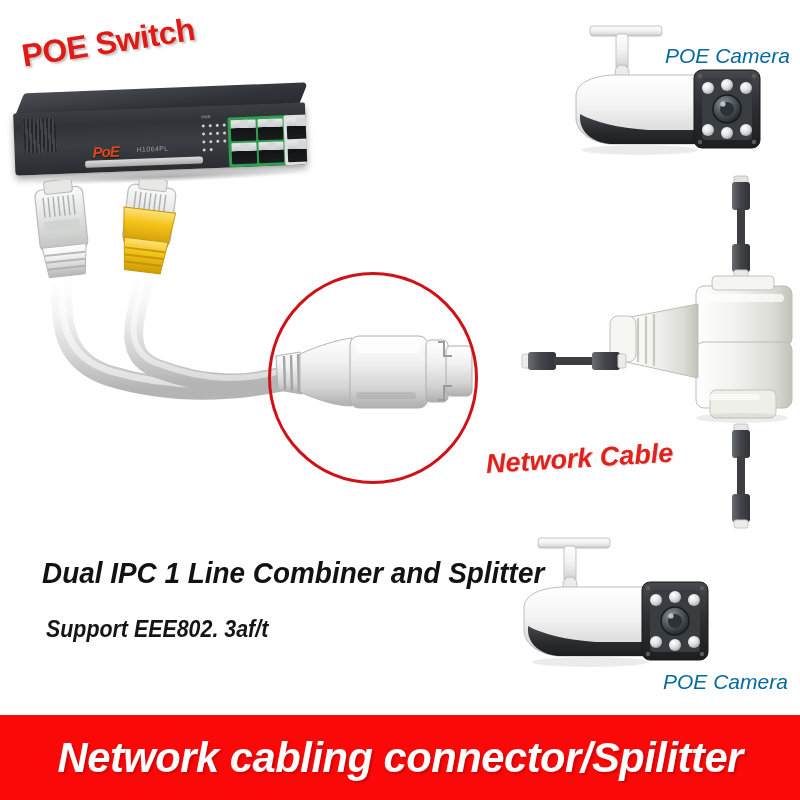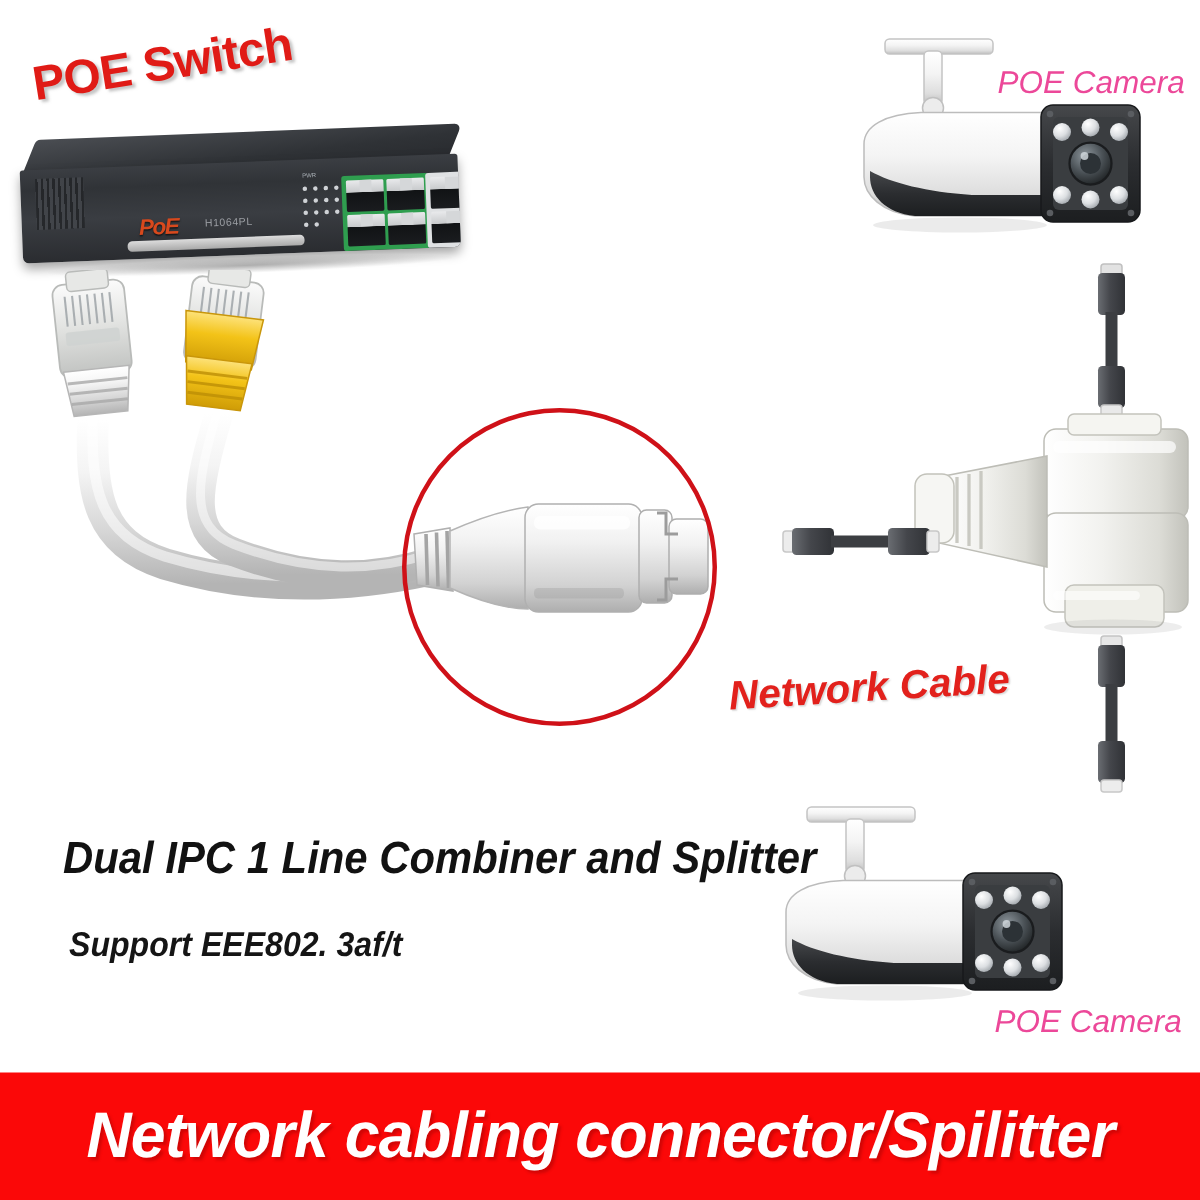--- a/index.html
+++ b/index.html
@@ -203,21 +203,21 @@
     white-space: nowrap;
     transform: scaleX(0.93);
     transform-origin: left center;
     font-family: "Liberation Sans", sans-serif;
   }
 
   
   .cam-label {
     font-size: 21px;
     font-style: italic;
-    color: #ec4899;
+    color: #0369a1;
     white-space: nowrap;
     font-family: "Liberation Sans", sans-serif;
   }
   #cam-label-top { left: 665px; top: 44px; }
   #cam-label-bottom { left: 663px; top: 670px; }
 
   
   #bottom-banner {
     left: 0; top: 715px;
     width: 800px; height: 85px;

